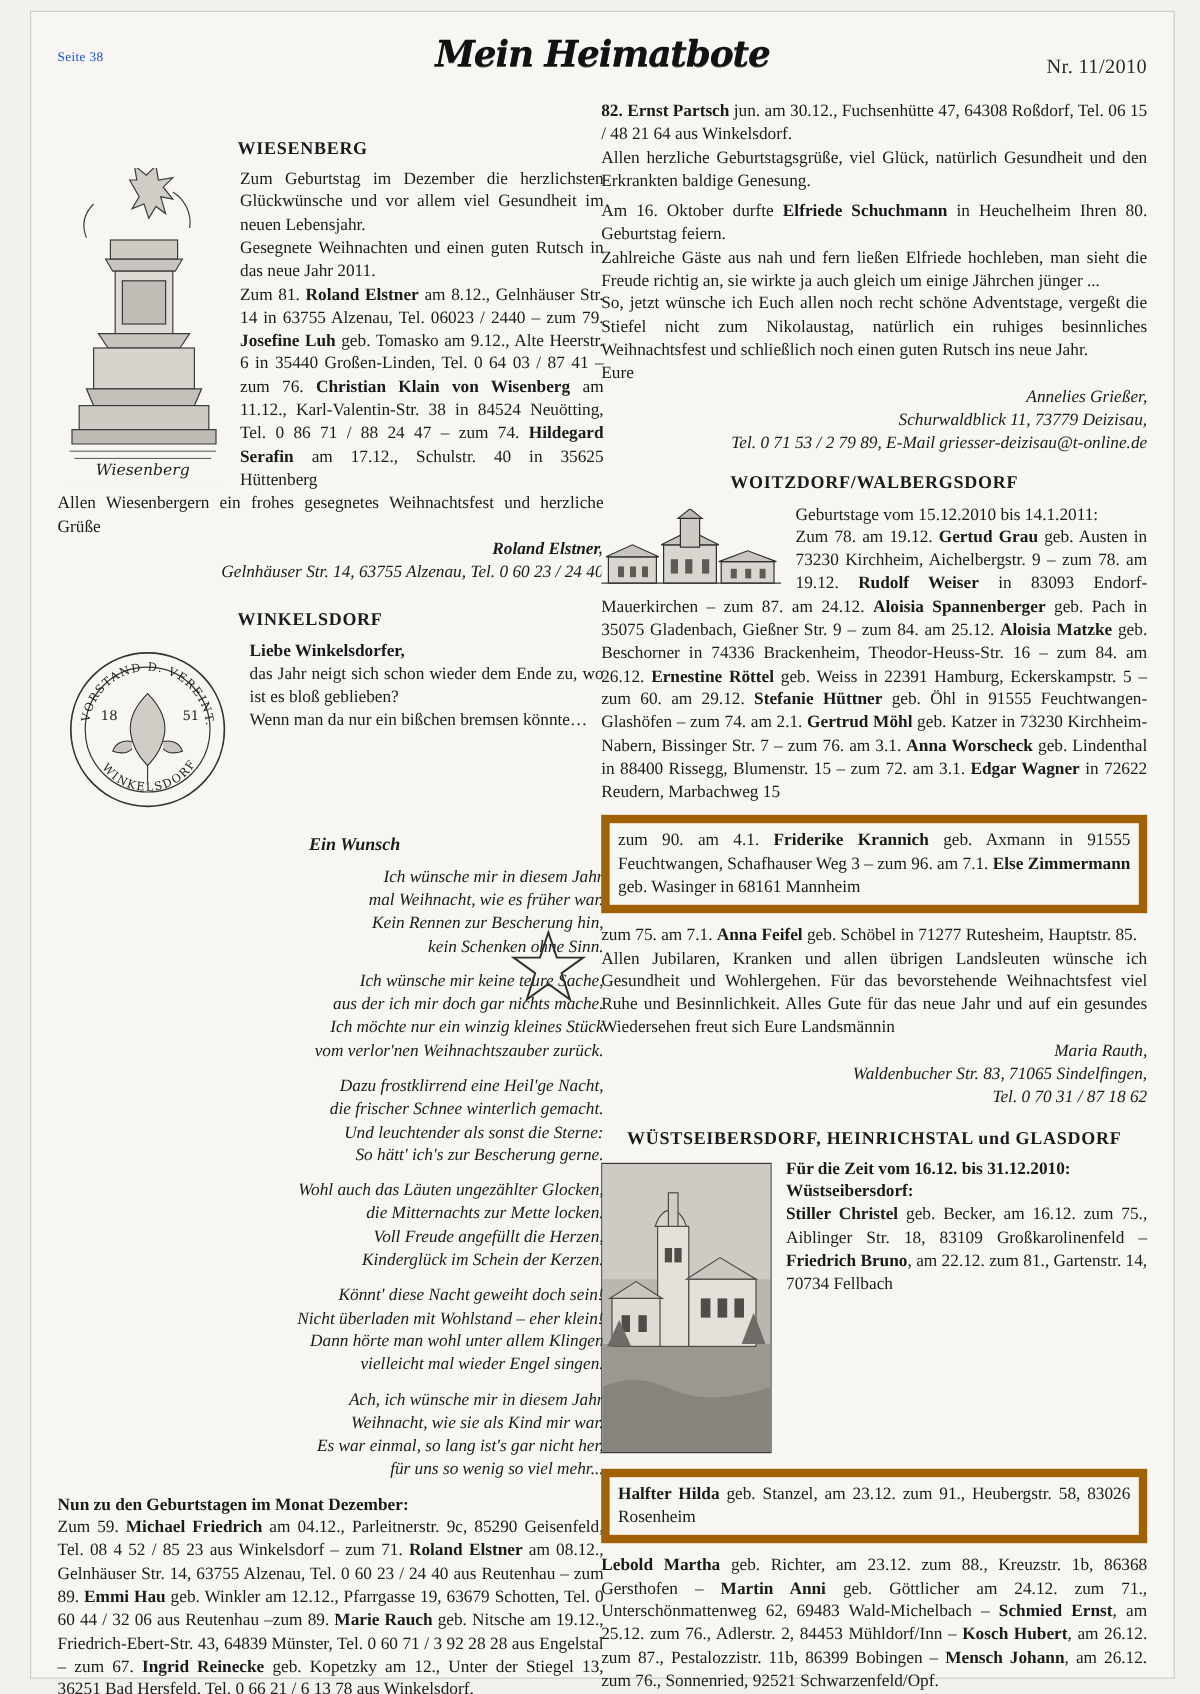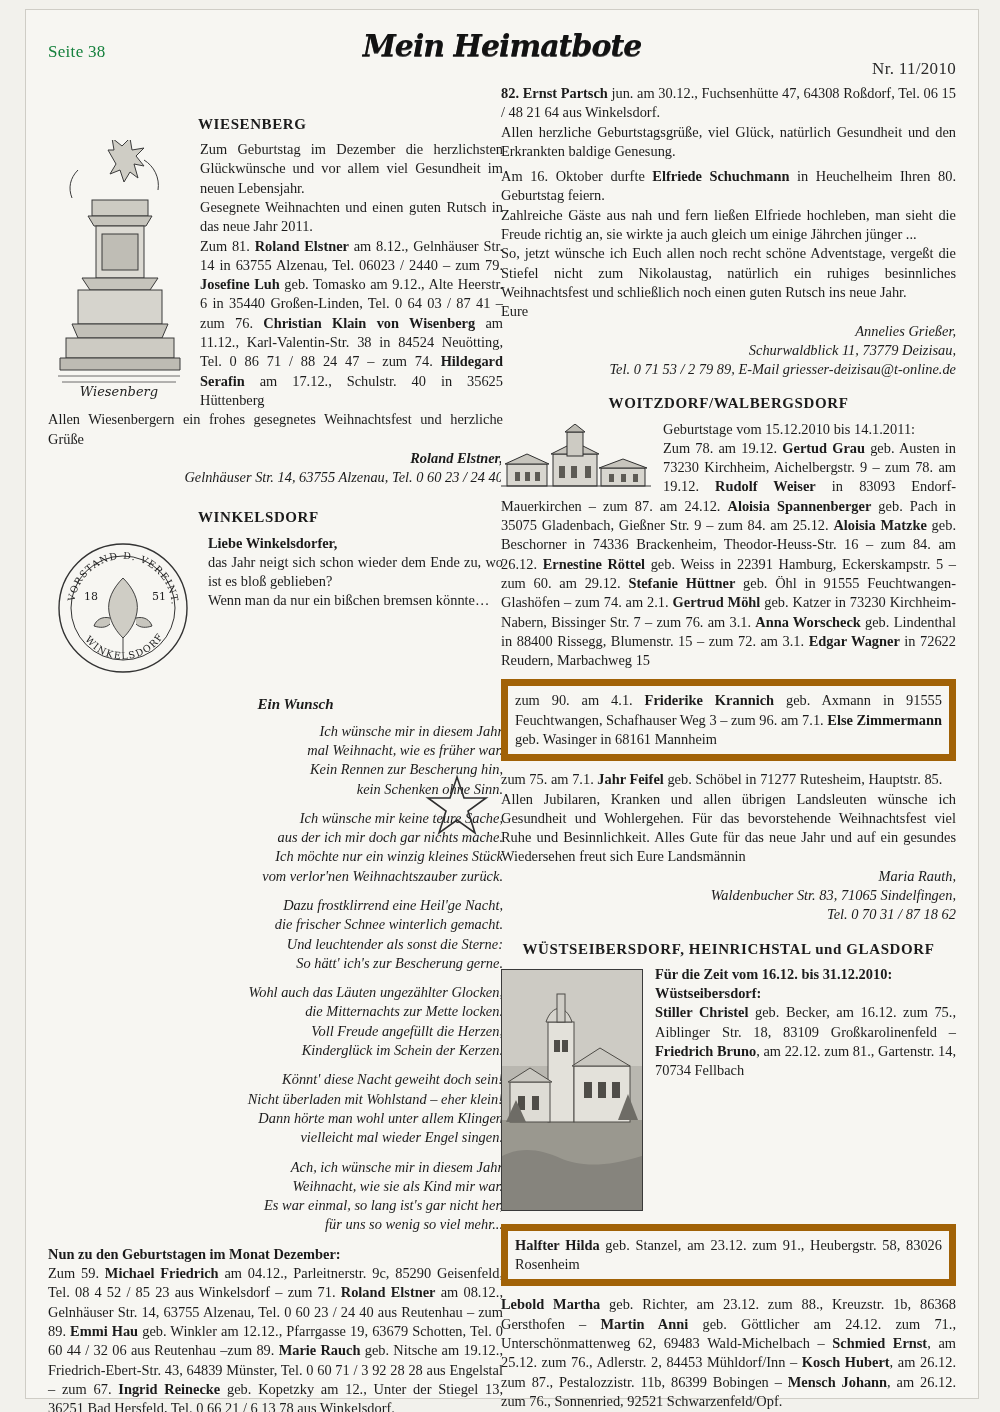--- a/index.html
+++ b/index.html
@@ -16,24 +16,24 @@
     left:26px;top:10px;right:22px;bottom:14px;
     background:#f7f6f2;
     box-shadow:0 0 0 1px #cfcdc6;
   }
   
   .masthead{
     position:absolute;left:0;right:0;top:18px;height:42px;
   }
   .pg-left{
     position:absolute;left:22px;top:14px;
-    font-size:17px;color:#15803d;letter-spacing:.3px;
+    font-size:11px;color:#1d4ed8;letter-spacing:.3px;
   }
   .pg-right{
-    position:absolute;right:22px;top:31px;
+    position:absolute;right:22px;top:18px;
     font-size:17px;color:#2a2a2a;letter-spacing:.3px;
   }
   .logo{
     position:absolute;left:50%;top:0;transform:translateX(-50%);
     font-family:"DejaVu Serif", serif;
     font-weight:bold;font-style:italic;
     font-size:30px;color:#121212;
     letter-spacing:-1px;
     text-shadow:0 1px 0 #555;
   }
@@ -274,21 +274,21 @@
           </svg>
         </div>
 
         <p>Geburtstage vom 15.12.2010 bis 14.1.2011:</p>
         <p><span>Zum 78. am 19.12. </span><span class="b">Gertud Grau</span><span> geb. Austen in 73230 Kirchheim, Aichelbergstr. 9 – zum 78. am 19.12. </span><span class="b">Rudolf Weiser</span><span> in 83093 Endorf-Mauerkirchen – zum 87. am 24.12. </span><span class="b">Aloisia Spannenberger</span><span> geb. Pach in 35075 Gladenbach, Gießner Str. 9 – zum 84. am 25.12. </span><span class="b">Aloisia Matzke</span><span> geb. Beschorner in 74336 Brackenheim, Theodor-Heuss-Str. 16 – zum 84. am 26.12. </span><span class="b">Ernestine Röttel</span><span> geb. Weiss in 22391 Hamburg, Eckerskampstr. 5 – zum 60. am 29.12. </span><span class="b">Stefanie Hüttner</span><span> geb. Öhl in 91555 Feuchtwangen-Glashöfen – zum 74. am 2.1. </span><span class="b">Gertrud Möhl</span><span> geb. Katzer in 73230 Kirchheim-Nabern, Bissinger Str. 7 – zum 76. am 3.1. </span><span class="b">Anna Worscheck</span><span> geb. Lindenthal in 88400 Rissegg, Blumenstr. 15 – zum 72. am 3.1. </span><span class="b">Edgar Wagner</span><span> in 72622 Reudern, Marbachweg 15</span></p>
 
         <div class="framed">
           <span>zum 90. am 4.1. </span><span class="b">Friderike Krannich</span><span> geb. Axmann in 91555 Feuchtwangen, Schafhauser Weg 3 – zum 96. am 7.1. </span><span class="b">Else Zimmermann</span><span> geb. Wasinger in 68161 Mannheim</span>
         </div>
 
-        <p><span>zum 75. am 7.1. </span><span class="b">Jahr Feifel</span><span> geb. Schöbel in 71277 Rutesheim, Hauptstr. 85.</span></p>
+        <p><span>zum 75. am 7.1. </span><span class="b">Anna Feifel</span><span> geb. Schöbel in 71277 Rutesheim, Hauptstr. 85.</span></p>
         <p>Allen Jubilaren, Kranken und allen übrigen Landsleuten wünsche ich Gesundheit und Wohlergehen. Für das bevorstehende Weihnachtsfest viel Ruhe und Besinnlichkeit. Alles Gute für das neue Jahr und auf ein gesundes Wiedersehen freut sich Eure Landsmännin</p>
         <span class="sig i">Maria Rauth,</span>
         <span class="sig i">Waldenbucher Str. 83, 71065 Sindelfingen,</span>
         <span class="sig i">Tel. 0 70 31 / 87 18 62</span>
 
         <div class="spacer14"></div>
 
         <h3 class="sect">WÜSTSEIBERSDORF, HEINRICHSTAL und GLASDORF</h3>
 
         <div class="photo-church">

